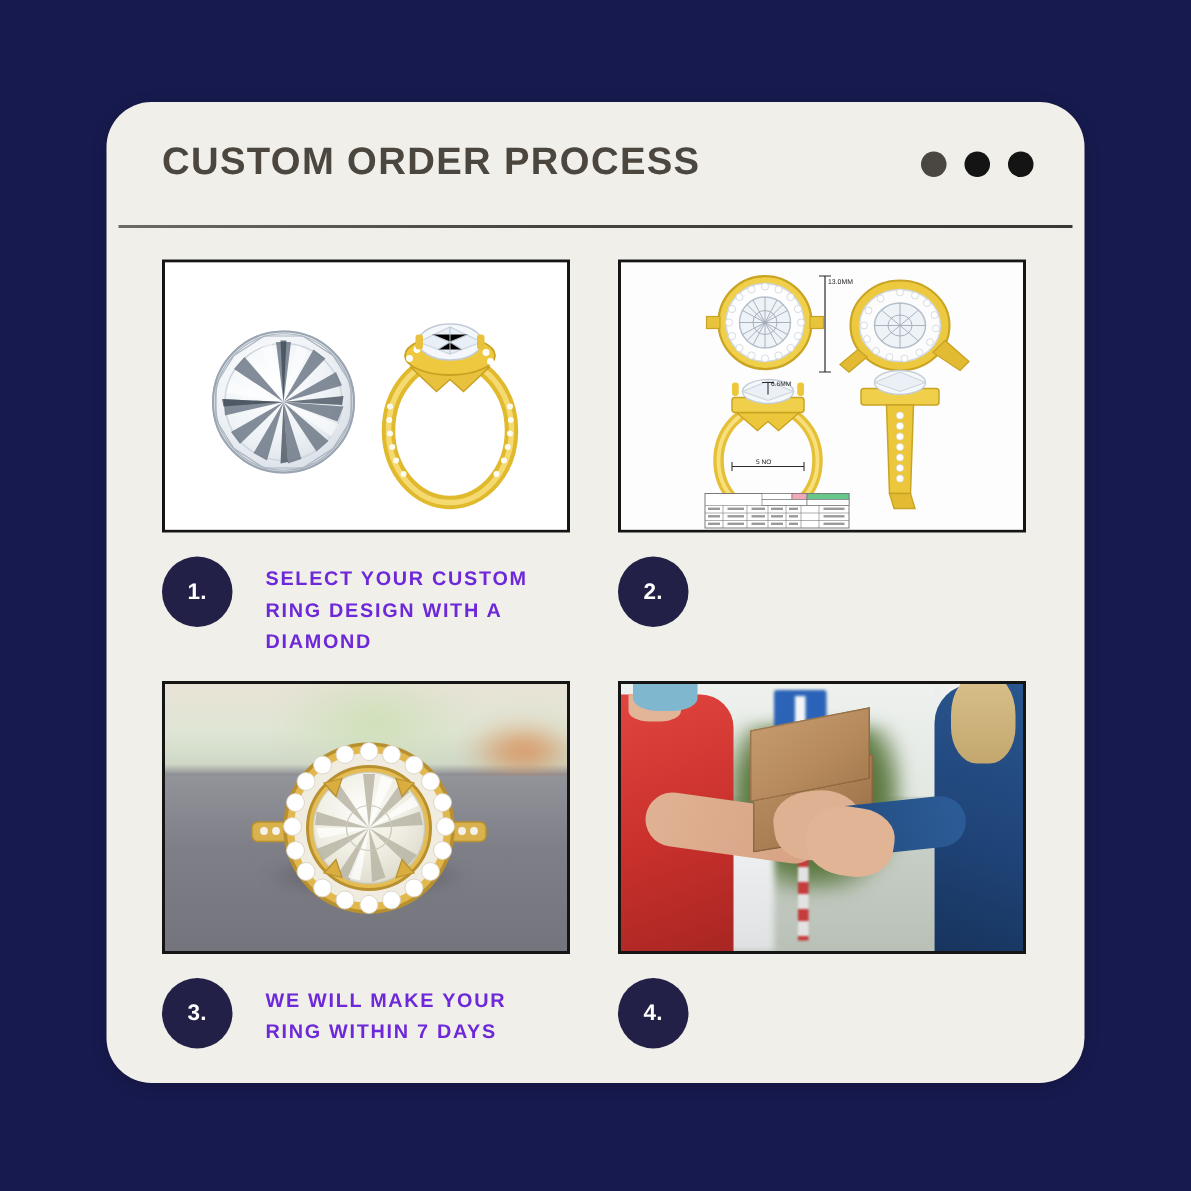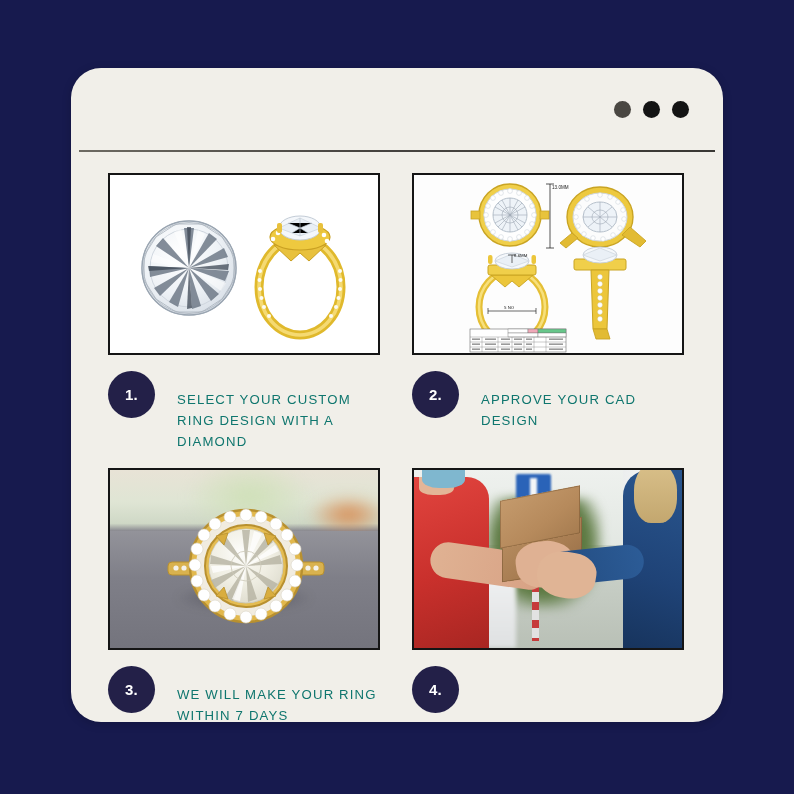--- a/index.html
+++ b/index.html
@@ -123,26 +123,26 @@
     font-size: 15px;
     font-weight: bold;
     display: flex;
     align-items: center;
     justify-content: center;
     letter-spacing: 0.3px;
   }
 
   .step-text {
     margin-left: 22px;
-    margin-top: 18px;
+    margin-top: 4px;
     font-size: 13.2px;
-    font-weight: normal;
+    font-weight: bold;
     line-height: 21px;
     letter-spacing: 1.15px;
-    color: #0f766e;
+    color: #6d28d9;
     text-transform: uppercase;
     max-width: 200px;
   }
 
   
   .art-diamond-ring { width: 100%; height: 100%; background: #fff; position: relative; }
 
   
   .art-cad { width: 100%; height: 100%; background: #fdfdfd; position: relative; }
 
@@ -231,20 +231,21 @@
                    background: #e0b495; border-radius: 45% 40% 45% 45%; transform: rotate(9deg); }
 </style>
 </head>
 <body>
 
 <div class="stage">
 
   <div class="card">
 
     <div class="card-header">
+      <div class="page-title">CUSTOM ORDER PROCESS</div>
 
       <div class="window-dots">
         <span class="dot dot-1"></span>
         <span class="dot dot-2"></span>
         <span class="dot dot-3"></span>
       </div>
 
       <div class="header-divider"></div>
     </div>
 
@@ -505,21 +506,20 @@
                   <rect x="56" y="19.4" width="6" height="1.6"></rect>
                     <rect x="79" y="19.4" width="14" height="1.6"></rect>
                 </g>
               </g>
             </svg>
           </div>
         </div>
 
         <div class="step-caption">
           <div class="step-badge">2.</div>
-          <div class="step-text">APPROVE YOUR CAD DESIGN</div>
         </div>
       </div>
 
       <div class="step">
         <div class="thumb-frame">
           <div class="art-ring-photo">
             <div class="rp-blur-green"></div>
             <div class="rp-blur-orange"></div>
             <div class="rp-table"></div>
             <div class="rp-shadow"></div>

